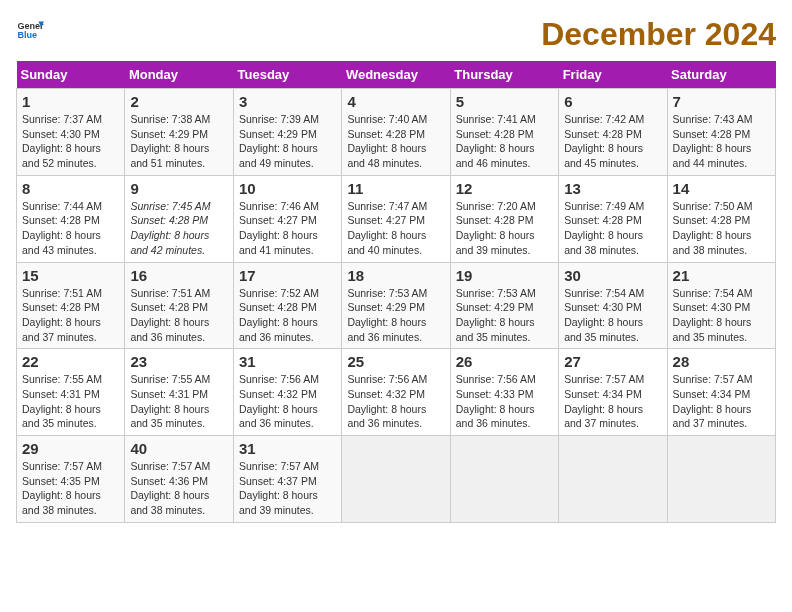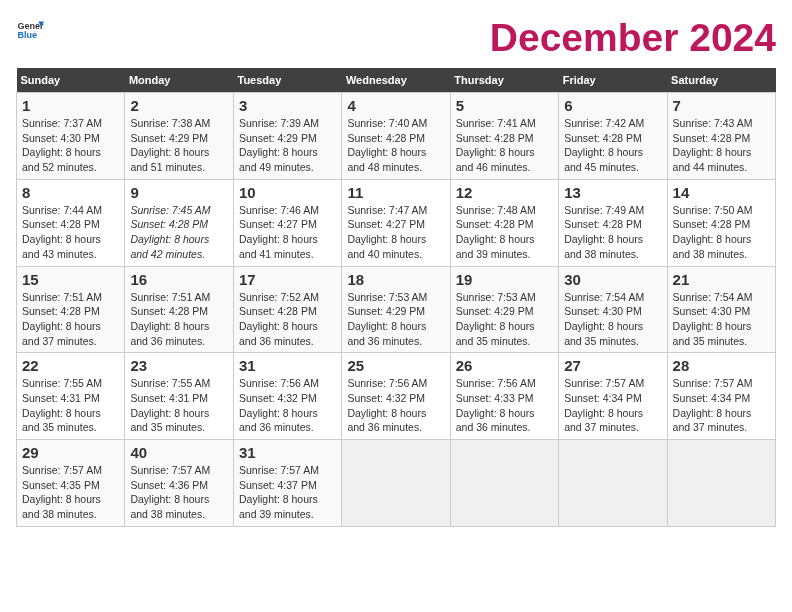--- a/index.html
+++ b/index.html
@@ -22,39 +22,39 @@
       gap: 4px;
     }
     .logo-icon {
       width: 28px;
       height: 28px;
     }
     .title-section {
       text-align: right;
     }
     .main-title {
-      font-size: 39px;
+      font-size: 32px;
       font-weight: bold;
-      color: #be185d;
+      color: #a16207;
     }
     .subtitle {
       font-size: 15px;
       color: #555;
     }
     table {
       width: 100%;
       border-collapse: collapse;
       font-size: 11px;
     }
     thead tr th {
-      background-color: #404040;
+      background-color: #a21caf;
       color: white;
       padding: 6px 4px;
       text-align: left;
-      font-size: 11px;
+      font-size: 13px;
       font-weight: bold;
     }
     tbody tr td {
       border: 1px solid #ccc;
       padding: 4px 5px;
       vertical-align: top;
       background: #fff;
       min-height: 70px;
     }
     tbody tr:nth-child(odd) td {
@@ -180,21 +180,21 @@
         </td>
         <td>
           <span class="day-num">11</span>
           <div class="day-info" style="white-space: pre-line;">Sunrise: 7:47 AM
 Sunset: 4:27 PM
 Daylight: 8 hours
 and 40 minutes.</div>
         </td>
         <td>
           <span class="day-num">12</span>
-          <div class="day-info" style="white-space: pre-line;">Sunrise: 7:48 AM
+          <div class="day-info" style="white-space: pre-line;">Sunrise: 7:20 AM
 Sunset: 4:28 PM
 Daylight: 8 hours
 and 39 minutes.</div>
         </td>
         <td>
           <span class="day-num">13</span>
           <div class="day-info" style="white-space: pre-line;">Sunrise: 7:49 AM
 Sunset: 4:28 PM
 Daylight: 8 hours
 and 38 minutes.</div>

